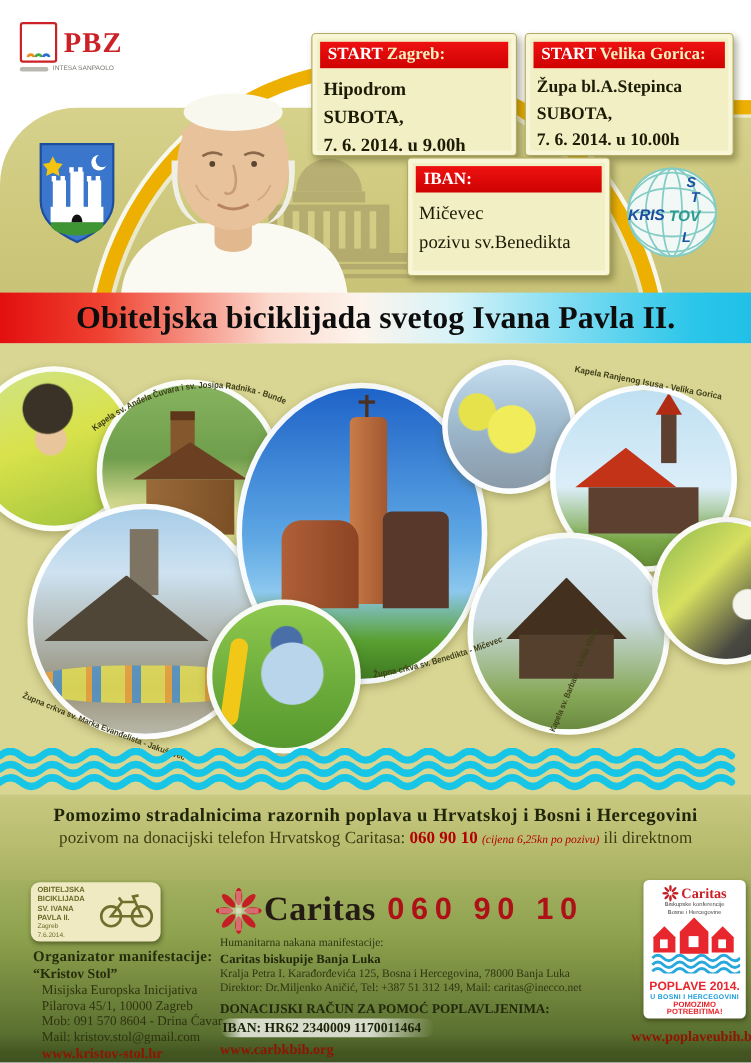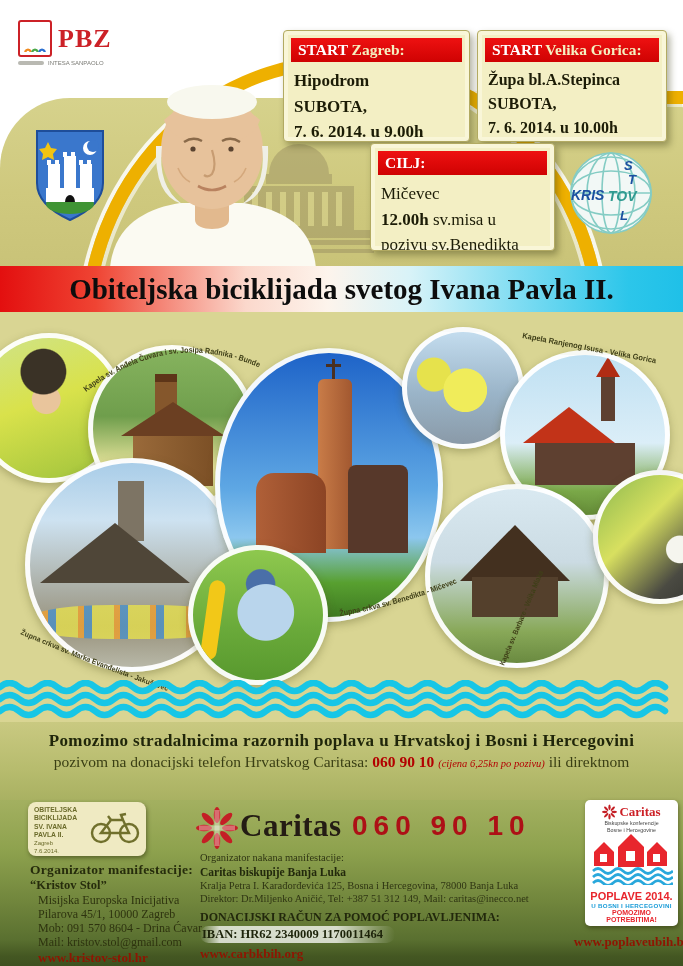--- a/index.html
+++ b/index.html
@@ -234,24 +234,23 @@
     <div class="infobox" id="box-start-vg">
       <div class="bar"><span>START</span><span class="place"> Velika Gorica:</span></div>
       <div class="body" style="font-size:16px;">
         <div>Župa bl.A.Stepinca</div>
         <div>SUBOTA,</div>
         <div>7. 6. 2014. u 10.00h</div>
       </div>
     </div>
 
     <div class="infobox" id="box-cilj">
-      <div class="bar">CILJ:</div>
+      <div class="bar">IBAN:</div>
       <div class="body">
         <div style="font-weight:normal;">Mičevec</div>
-        <div><span>12.00h</span><span style="font-weight:normal;"> sv.misa u</span></div>
         <div style="font-weight:normal;">pozivu sv.Benedikta</div>
       </div>
     </div>
 
     <svg class="globe" viewBox="0 0 90 90">
       <circle cx="45" cy="45" r="40" fill="#f2f8f6"></circle>
       <g stroke="#84ccc4" stroke-width="1.6" fill="none">
         <ellipse cx="45" cy="45" rx="40" ry="40"></ellipse>
         <ellipse cx="45" cy="45" rx="24" ry="40"></ellipse>
         <ellipse cx="45" cy="45" rx="9" ry="40"></ellipse>
@@ -407,21 +406,21 @@
           <g transform="rotate(315)">
               <ellipse cx="0" cy="-13" rx="3.2" ry="8"></ellipse>
             </g>
         </g>
         <rect x="18.5" y="4" width="5" height="36" fill="#ffffff" opacity=".35"></rect>
         <rect x="3" y="19.5" width="36" height="5" fill="#ffffff" opacity=".35"></rect>
       </g>
     </svg>
     <div class="f-abs car-word">Caritas</div>
     <div class="f-abs car-phone">060 90 10</div>
-    <div class="f-abs car-hum">Organizator nakana manifestacije:</div>
+    <div class="f-abs car-hum">Humanitarna nakana manifestacije:</div>
     <div class="f-abs car-org">Caritas biskupije Banja Luka</div>
     <div class="f-abs car-addr">Kralja Petra I. Karađorđevića 125, Bosna i Hercegovina, 78000 Banja Luka</div>
     <div class="f-abs car-dir">Direktor: Dr.Miljenko Aničić, Tel: +387 51 312 149, Mail: caritas@inecco.net</div>
     <div class="f-abs car-don">DONACIJSKI RAČUN ZA POMOĆ POPLAVLJENIMA:</div>
     <div class="f-abs car-iban">IBAN: HR62 2340009 1170011464</div>
     <div class="f-abs car-w">www.carbkbih.org</div>
 
     <div class="f-abs pcard">
       <div class="pc-logo-row">
         <svg width="15" height="16" viewBox="0 0 42 44">

